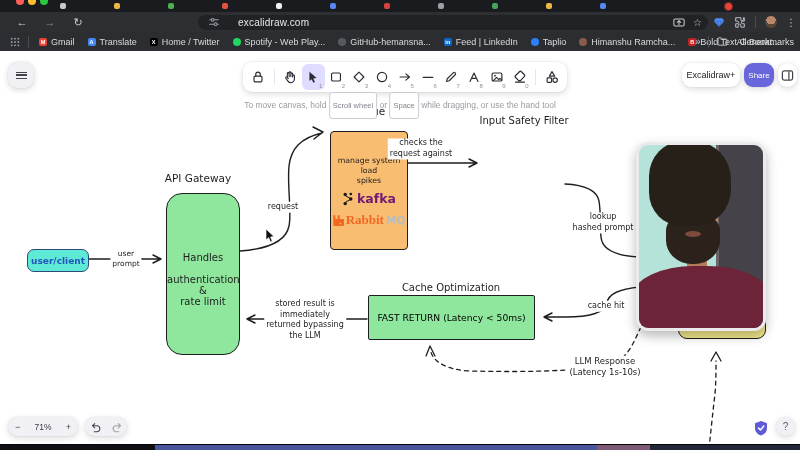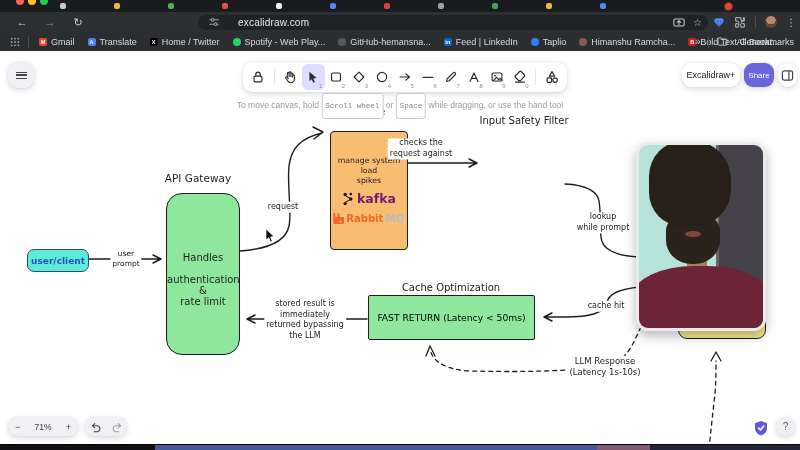--- a/index.html
+++ b/index.html
@@ -35,21 +35,21 @@
   .gray { background:#f1f0f4; }
   .burger { left:8px; top:62px; width:26px; height:26px; display:flex; align-items:center; justify-content:center; }
   .burger span { display:block; width:11px; height:7px; border-top:1.6px solid #43434b; border-bottom:1.6px solid #43434b; position:relative; }
   .burger span:after { content:""; position:absolute; left:0; top:1.8px; width:11px; height:1.6px; background:#43434b; }
   .mainbar { left:243px; top:62px; width:324px; height:30px; display:flex; align-items:center; padding:0 4px; }
   .tool { position:relative; width:23px; height:26px; border-radius:6px; display:flex; align-items:center; justify-content:center; }
   .tool.active { background:#dedcff; }
   .tool .num { position:absolute; right:2.5px; bottom:1.5px; font-size:6px; color:#8f8f9e; }
   .tdiv { width:1px; height:16px; background:#e6e6ee; margin:0 4px; }
   .hint { position:absolute; left:400px; top:100px; transform:translateX(-50%); z-index:10; font-size:8.5px; color:#9b9ba3; white-space:nowrap; }
-  .kbd { font-family:Liberation Mono, monospace; font-size:7.5px; color:#82828c; border:1px solid #c9c9d2; border-radius:3px; background:#fff; padding:8px 3px; }
+  .kbd { font-family:Liberation Sans, sans-serif; font-size:7.5px; color:#82828c; border:1px solid #c9c9d2; border-radius:3px; background:#fff; padding:8px 3px; }
   .btn-exp { left:682px; top:63px; width:58px; height:24px; display:flex; align-items:center; justify-content:center; font-size:9px; color:#1b1b1f; }
   .btn-share { left:744px; top:63px; width:30px; height:24px; background:#6965db; display:flex; align-items:center; justify-content:center; font-size:8px; color:#fff; }
   .btn-lib { left:778px; top:63px; width:19px; height:24px; display:flex; align-items:center; justify-content:center; }
   .zoomisl { left:8px; top:417px; width:70px; height:19px; background:#f1f0f4; display:flex; align-items:center; justify-content:space-between; padding:0 7px; font-size:9px; color:#3c3c44; }
   .undoisl { left:85px; top:417px; width:42px; height:19px; background:#f1f0f4; display:flex; align-items:center; justify-content:space-around; }
   .helpbtn { left:776px; top:417px; width:19px; height:19px; border-radius:50%; background:#f1f0f4; display:flex; align-items:center; justify-content:center; font-size:10px; color:#5c5c64; }
   .shield { position:absolute; left:754px; top:420px; z-index:10; }
 
   
   .node { position:absolute; border:1.6px solid #1e1e1e; z-index:4; font-family:"DejaVu Sans", sans-serif; }
@@ -119,39 +119,39 @@
             <line x1="3.2" y1="3.6" x2="8.2" y2="6.4"></line>
             <line x1="3.2" y1="10.4" x2="8.2" y2="7.6"></line>
           </g>
       </svg>
       <span style="font-size:12.5px; font-weight:bold; color:#701a75;">kafka</span>
     </div>
     <div style="position:absolute; top:80px; width:100%; display:flex; align-items:center; justify-content:center; gap:2px;">
       <svg width="11" height="11" viewBox="0 0 11 11">
         <path fill="#f26822" d="M10,4 H7.5 a.8,.8 0 0 1 -.8,-.8 V1 a1,1 0 0 0 -2,0 v2.2 a.8,.8 0 0 1 -.8,.8 H3.1 a.8,.8 0 0 1 -.8,-.8 V1 a1,1 0 0 0 -2,0 v9 a1,1 0 0 0 1,1 h8.7 a1,1 0 0 0 1,-1 V5 a1,1 0 0 0 -1,-1 Z M8.3,8.6 a.9,.9 0 1 1 -1.8,0 a.9,.9 0 0 1 1.8,0 Z"></path>
       </svg>
-      <span style="font-size:10px; font-weight:bold; color:#f26822;">Rabbit</span>
+      <span style="font-size:13px; font-weight:bold; color:#f26822;font-family:Liberation Serif, serif;">Rabbit</span>
         <span style="font-size:10.5px; font-weight:bold; color:#b9bcc0;">MQ</span>
     </div>
   </div>
 
   <div class="ntitle" style="left:524px; top:112px; font-size:10px;margin-top:8px;">Input Safety Filter</div>
 
   <div class="ntitle" style="left:451px; top:287px; font-size:10px;">Cache Optimization</div>
   <div class="node" style="left:368px; top:295px; width:167px; height:45px; border-radius:2px; background:#8fe79d; display:flex; align-items:center; justify-content:center;text-align:right;">
     <span style="font-size:9.2px;">FAST RETURN (Latency &lt; 50ms)</span>
   </div>
 
   <div class="dlabel" style="left:126px; top:259px; font-size:7.5px;">user
 prompt</div>
   <div class="dlabel" style="left:283px; top:207px;">request</div>
   <div class="dlabel" style="left:421px; top:149px;">checks the
 request against</div>
   <div class="dlabel" style="left:603px; top:223px;">lookup
-while prompt</div>
+hashed prompt</div>
   <div class="dlabel" style="left:606px; top:306px;">cache hit</div>
   <div class="dlabel" style="left:305px; top:320px;">stored result is
 immediately
 returned bypassing
 the LLM</div>
   <div class="dlabel" style="left:605px; top:367px; font-size:8.5px;">LLM Response
 (Latency 1s-10s)</div>
 
   <div class="cursorwrap">
     <svg width="12" height="16" viewBox="0 0 12 16">

